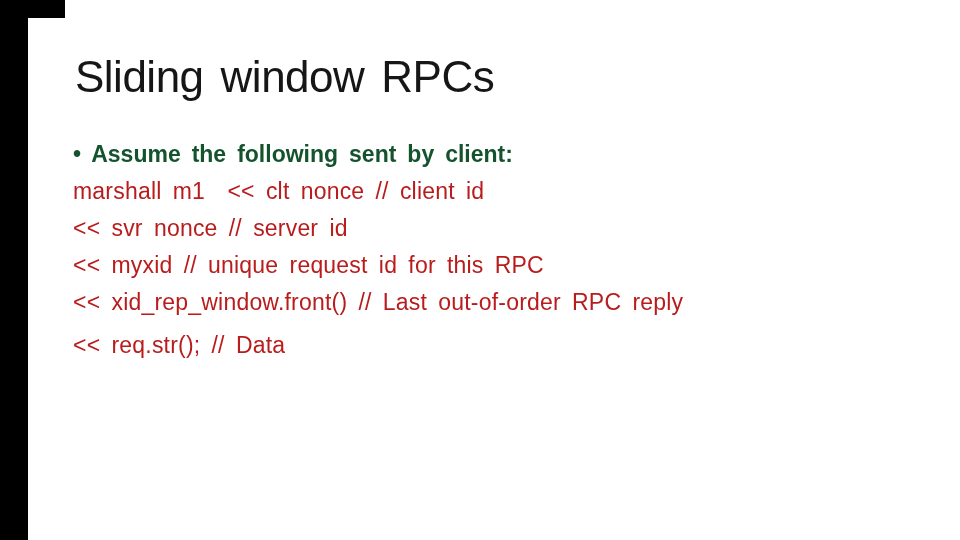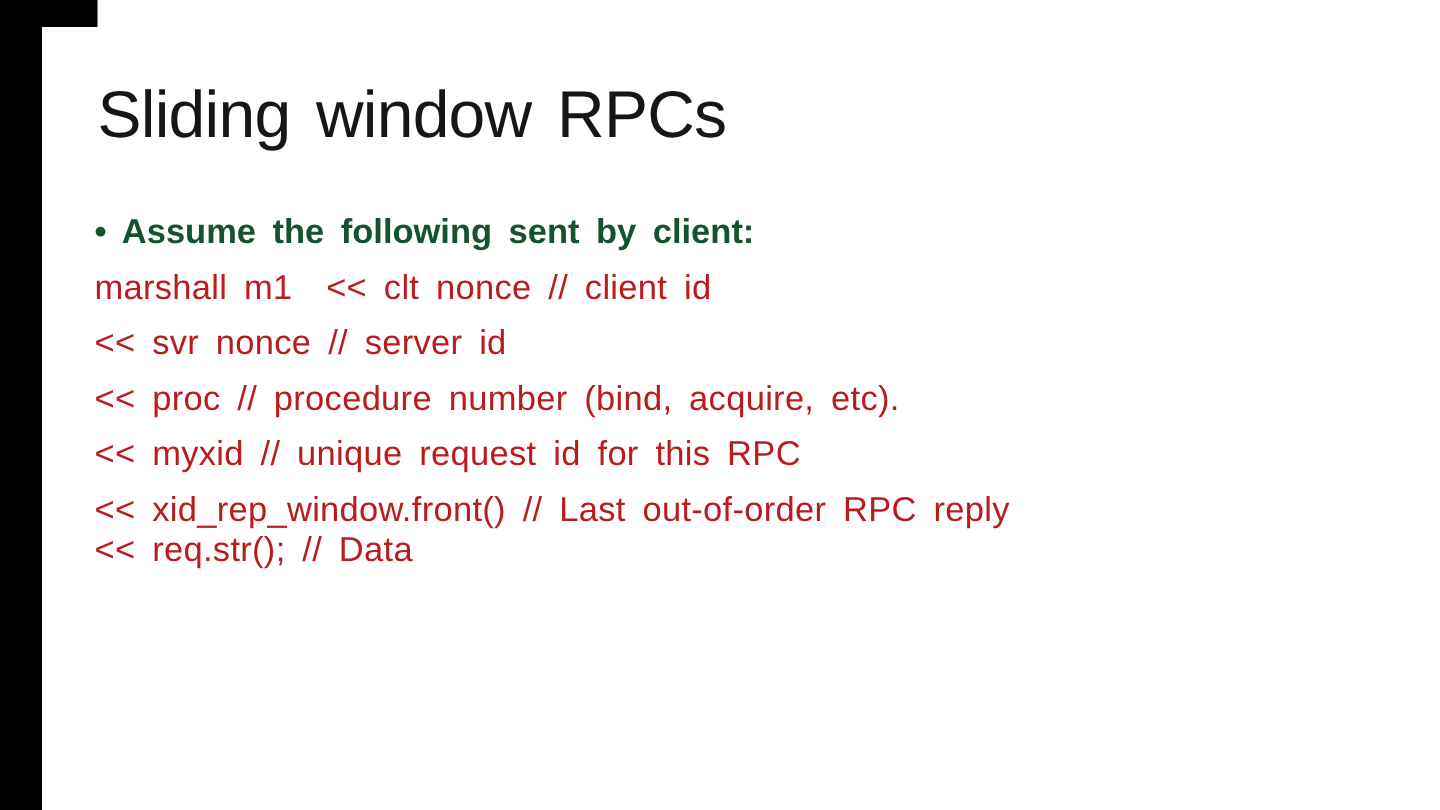--- a/index.html
+++ b/index.html
@@ -28,21 +28,21 @@
   .edge-bar-top {
     position: absolute;
     left: 28px;
     top: 0;
     width: 37px;
     height: 18px;
     background: #000000;
   }
   .content {
     position: absolute;
-    left: 63px;
+    left: 73px;
     top: 53px;
     width: 810px;
   }
   .title {
     margin: 0;
     padding-left: 2px;
     font-size: 44px;
     line-height: 48px;
     font-weight: 300;
     letter-spacing: -0.5px;
@@ -62,39 +62,38 @@
     word-spacing: 0.2em;
     white-space: pre-wrap;
     color: #b91c1c;
   }
   .line.bold {
     font-weight: 700;
     letter-spacing: 0;
     color: #14532d;
   }
   .line.no-gap {
-    margin-bottom: 0;
+    margin-bottom: 16px;
   }
 </style>
 </head>
 <body>
 
 <div class="slide">
 
   <div class="edge-bar-left"></div>
   <div class="edge-bar-top"></div>
 
   <div class="content">
 
     <h1 class="title">Sliding window RPCs</h1>
 
     <div class="body-text">
       <p class="line bold">• Assume the following sent by client:</p>
       <p class="line">marshall m1  &lt;&lt; clt nonce // client id</p>
       <p class="line">&lt;&lt; svr nonce // server id</p>
-      <p class="line">&lt;&lt; proc // procedure number (bind, acquire, etc).</p>
       <p class="line">&lt;&lt; myxid // unique request id for this RPC</p>
       <p class="line no-gap">&lt;&lt; xid_rep_window.front() // Last out-of-order RPC reply</p>
       <p class="line">&lt;&lt; req.str(); // Data</p>
     </div>
 
   </div>
 </div>
 
 </body></html>

